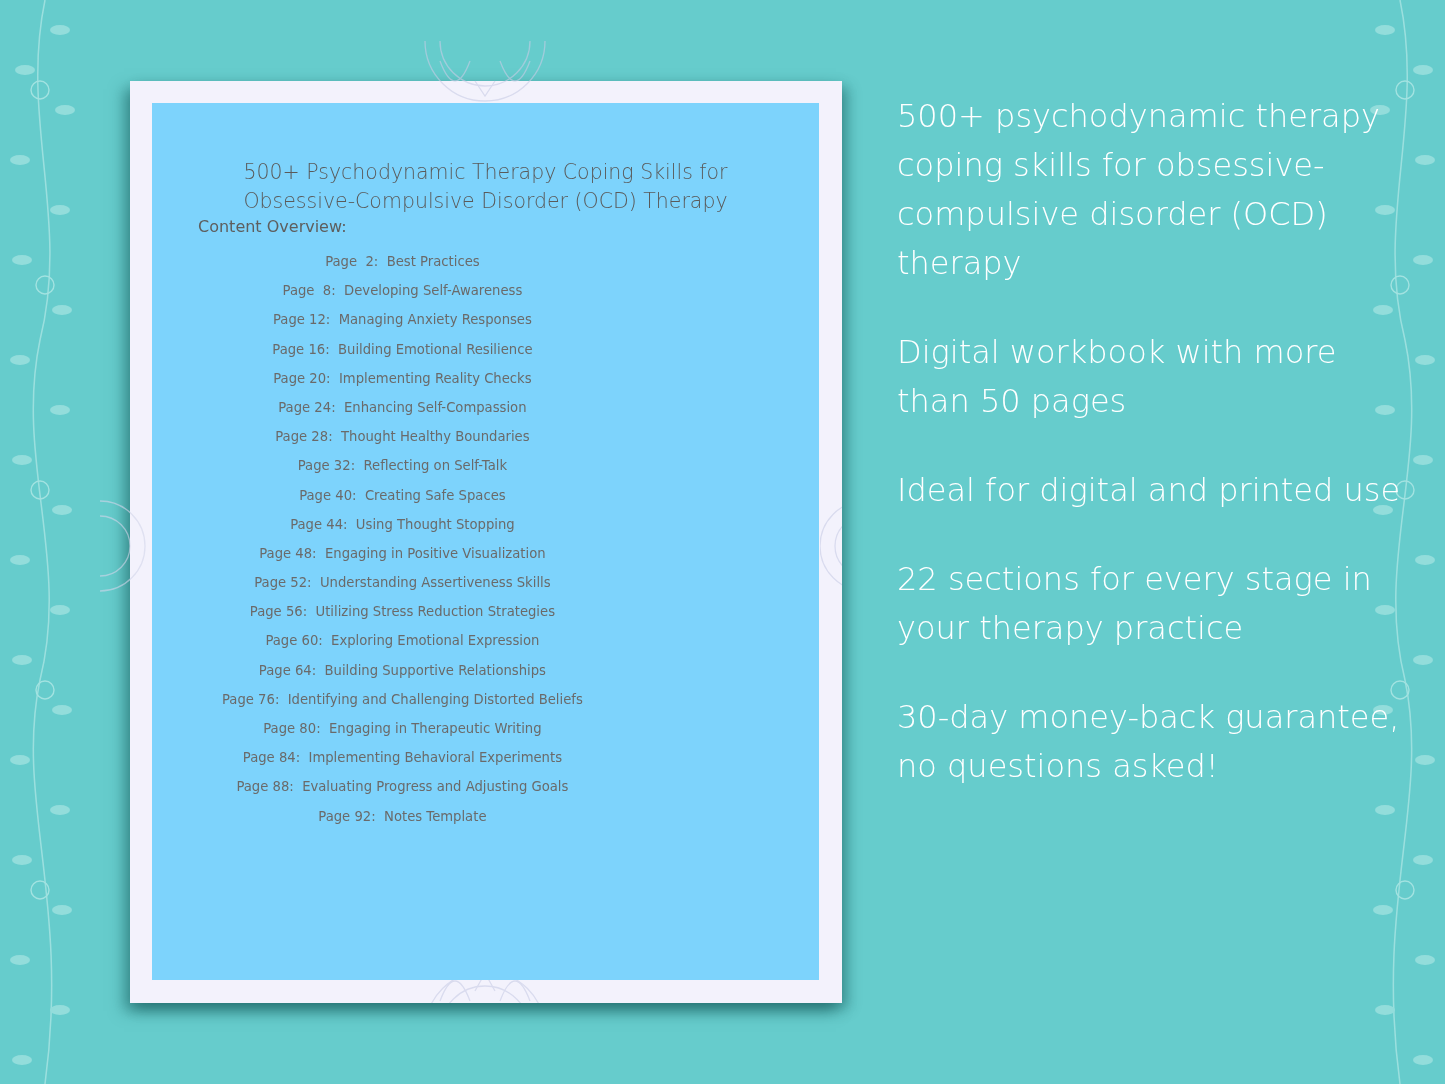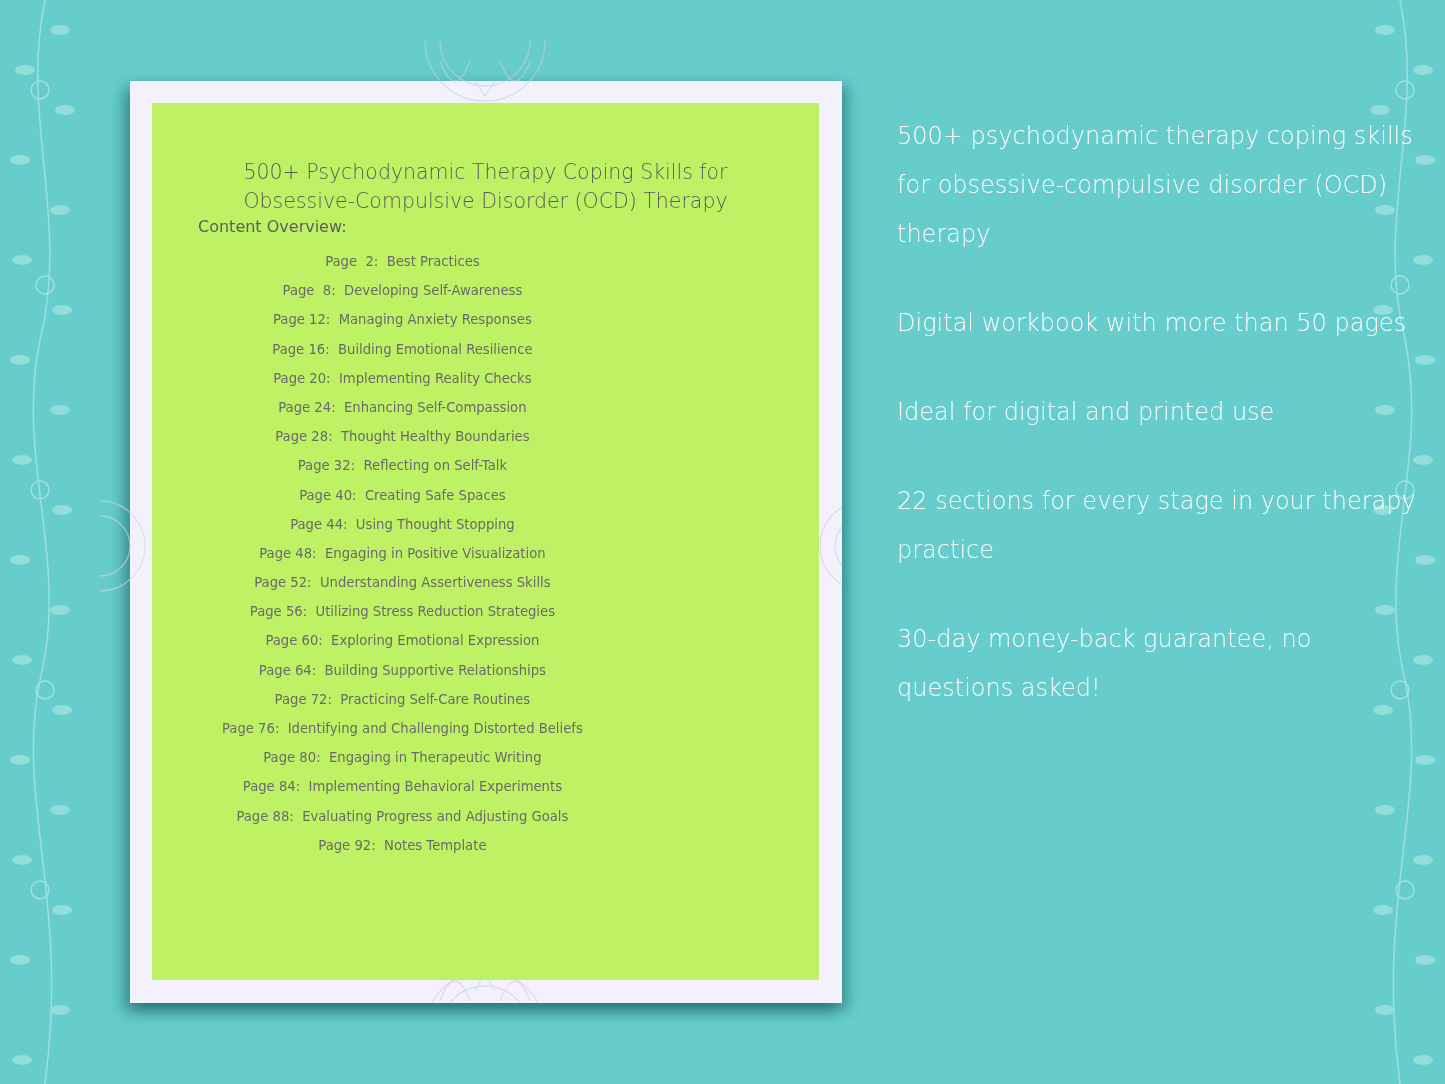--- a/index.html
+++ b/index.html
@@ -13,38 +13,38 @@
     .vine.right { right: 0; }
 
     .doc {
       position: absolute; left: 130px; top: 81px; width: 712px; height: 922px;
       background: #f3f2fc;
       box-shadow: -6px 8px 14px rgba(20,90,90,0.55), 6px 6px 12px rgba(20,90,90,0.45);
     }
     .mandala { position: absolute; opacity: 0.6; }
     .doc-inner {
       position: absolute; left: 22px; top: 22px; width: 667px; height: 877px;
-      background: #bef264;
+      background: #7dd3fc;
     }
     .doc-title {
       position: absolute; left: 0; right: 0; top: 55px; text-align: center;
       color: #5a5a5a; font-size: 20.5px; line-height: 29px; font-weight: 300;
     }
     .overview-label {
       position: absolute; left: 46px; top: 114px;
       color: #5e5e5e; font-size: 16px;
     }
     .toc { position: absolute; left: 70px; top: 151px; margin: 0; padding: 0; list-style: none; }
     .toc li {
       height: 29.2px; color: #6a6a6a; font-size: 13.2px; white-space: pre; text-align: center;
     }
 
     .features {
-      position: absolute; left: 897px; top: 112px; width: 520px;
-      color: #ffffff; font-size: 24px; line-height: 49px; font-weight: 300;
+      position: absolute; left: 897px; top: 92px; width: 520px;
+      color: #ffffff; font-size: 32px; line-height: 49px; font-weight: 300;
     }
     .features p { margin: 0 0 40px 0; }
   </style>
 </head>
 <body>
 
 <svg class="vine left" viewBox="0 0 90 1084" preserveAspectRatio="none">
   <g fill="none" stroke="#c8f0ee" stroke-width="1.5">
     <path d="M45 0 C20 120 70 220 40 340 C15 460 70 560 40 680 C15 800 70 900 45 1084"></path>
   </g>
@@ -162,21 +162,20 @@
       <li>Page 24:  Enhancing Self-Compassion</li>
       <li>Page 28:  Thought Healthy Boundaries</li>
       <li>Page 32:  Reflecting on Self-Talk</li>
       <li>Page 40:  Creating Safe Spaces</li>
       <li>Page 44:  Using Thought Stopping</li>
       <li>Page 48:  Engaging in Positive Visualization</li>
       <li>Page 52:  Understanding Assertiveness Skills</li>
       <li>Page 56:  Utilizing Stress Reduction Strategies</li>
       <li>Page 60:  Exploring Emotional Expression</li>
       <li>Page 64:  Building Supportive Relationships</li>
-      <li>Page 72:  Practicing Self-Care Routines</li>
       <li>Page 76:  Identifying and Challenging Distorted Beliefs</li>
       <li>Page 80:  Engaging in Therapeutic Writing</li>
       <li>Page 84:  Implementing Behavioral Experiments</li>
       <li>Page 88:  Evaluating Progress and Adjusting Goals</li>
       <li>Page 92:  Notes Template</li>
     </ul>
   </div>
 </div>
 
 <div class="features">

